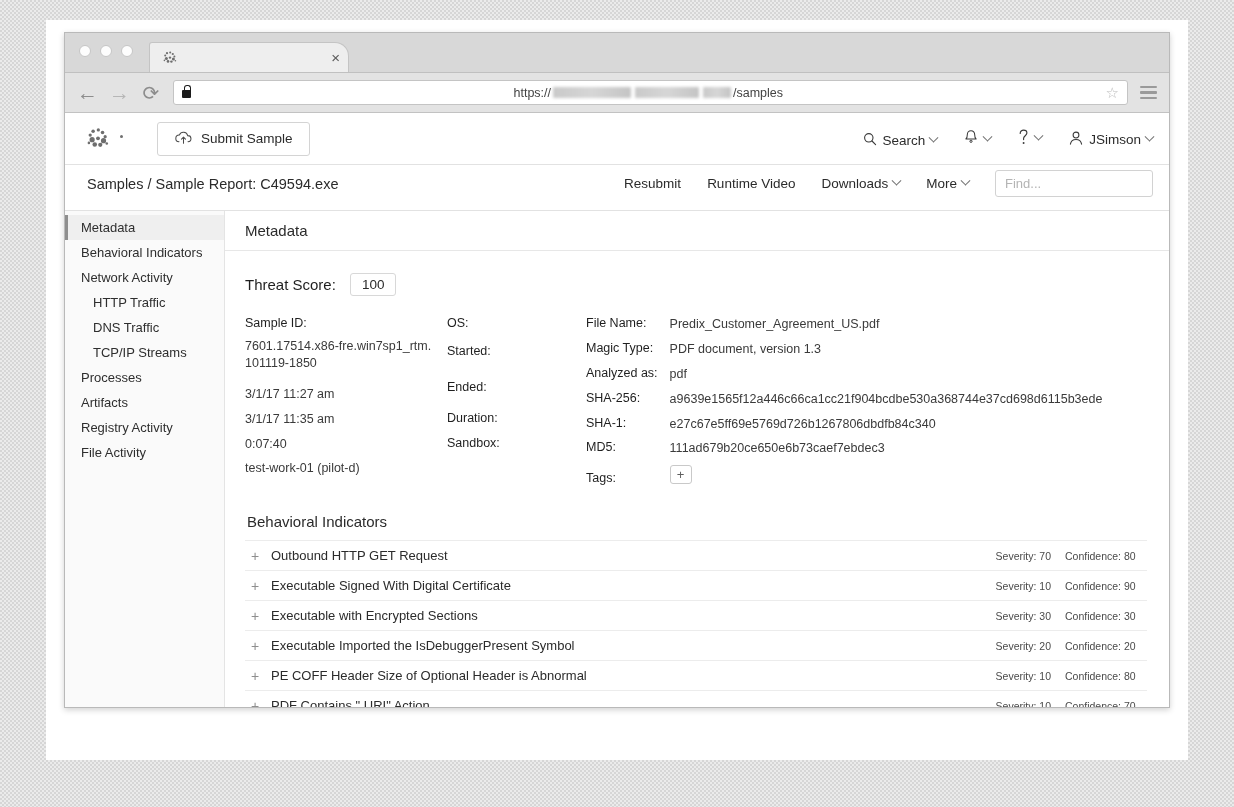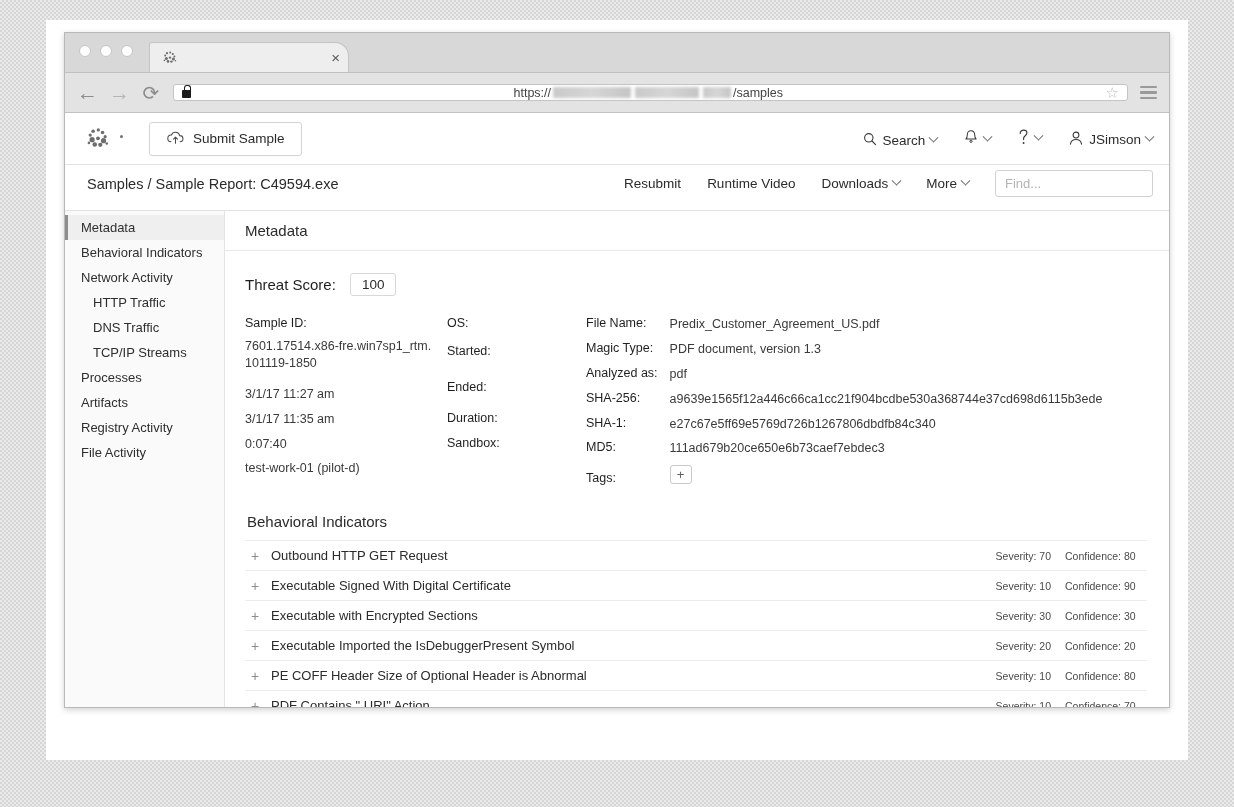--- a/index.html
+++ b/index.html
@@ -109,21 +109,21 @@
     line-height: 1;
     width: 20px;
     text-align: center;
     user-select: none;
   }
   .navbtn.fwd { color: #b6b6b6; }
   .navbtn.reload { color: #8d8d8d; font-size: 20px; }
 
   .omnibox {
     flex: 1;
-    height: 17px;
+    height: 25px;
     background: #ffffff;
     border: 1px solid #c4c4c4;
     border-radius: 3px;
     display: flex;
     align-items: center;
     padding: 0 8px;
     position: relative;
   }
   .lock {
     width: 9px; height: 8px;
@@ -185,21 +185,21 @@
     padding: 0 16px 0 18px;
     flex: 0 0 auto;
   }
   .brand { width: 42px; height: 30px; position: relative; display:flex; align-items:center; }
   .brand-dot {
     width: 3px; height: 3px; background: #707070; border-radius: 50%;
     position: absolute; right: 2px; top: 11px;
   }
 
   .submit-btn {
-    margin-left: 24px;
+    margin-left: 32px;
     height: 34px;
     border: 1px solid #d4d4d4;
     border-radius: 3px;
     display: flex;
     align-items: center;
     gap: 8px;
     padding: 0 16px;
     font-size: 13.5px;
     color: #2b2b2b;
     background: #fff;

